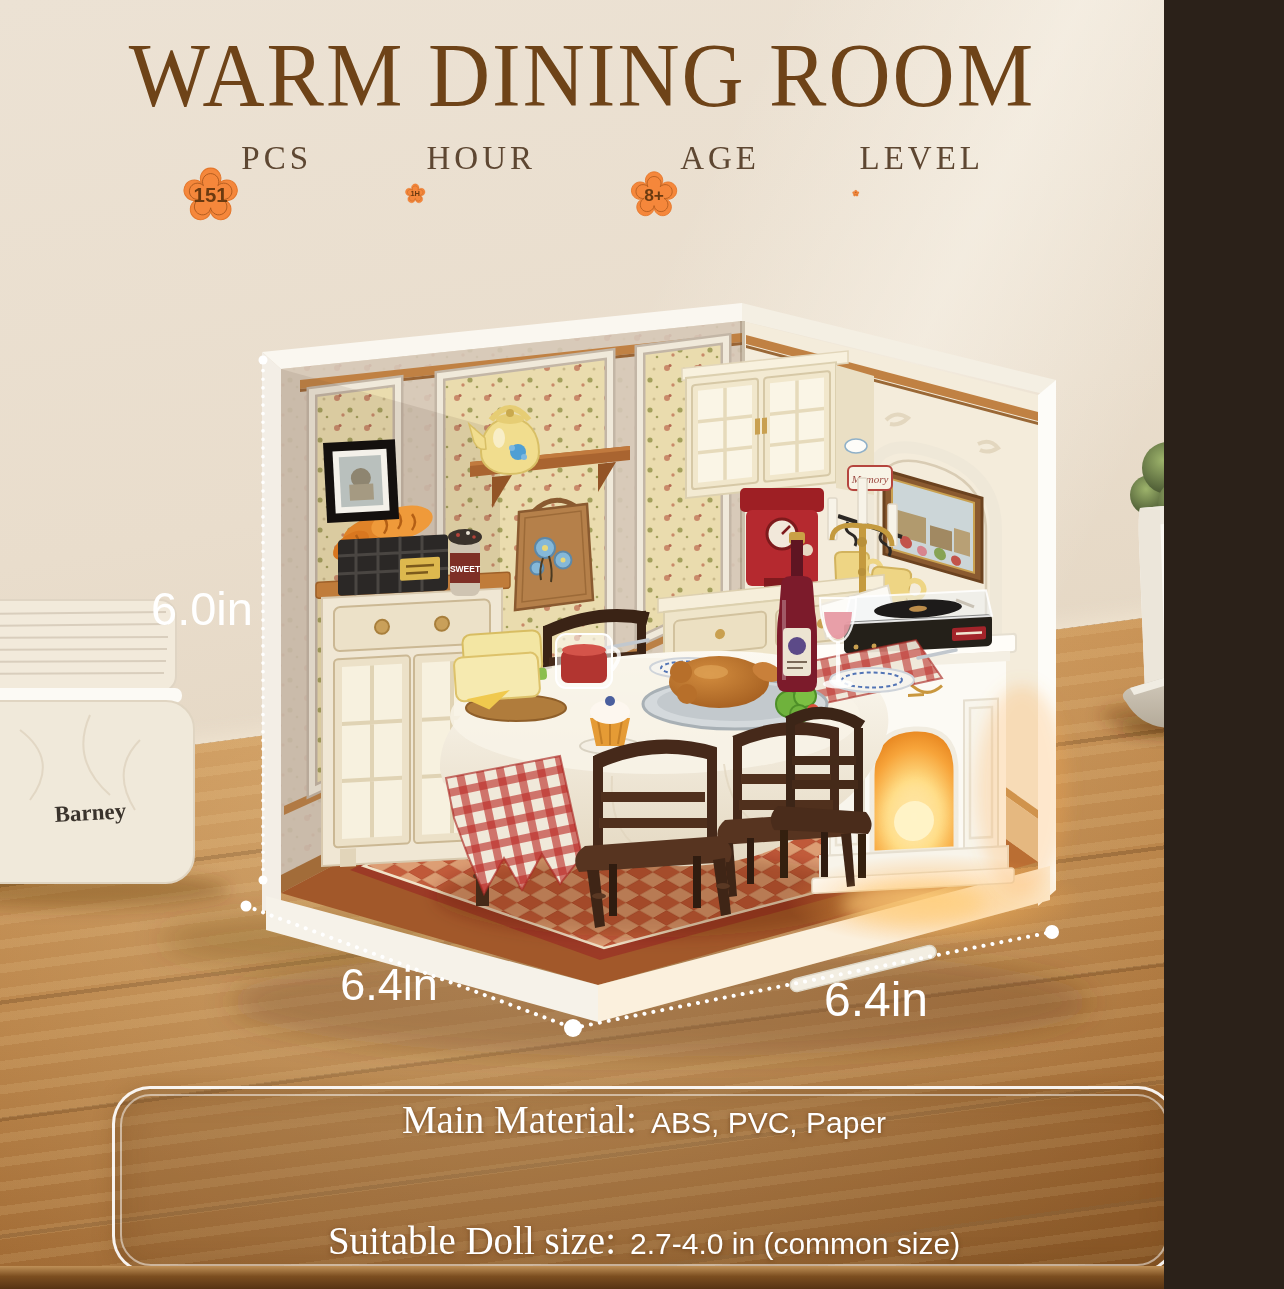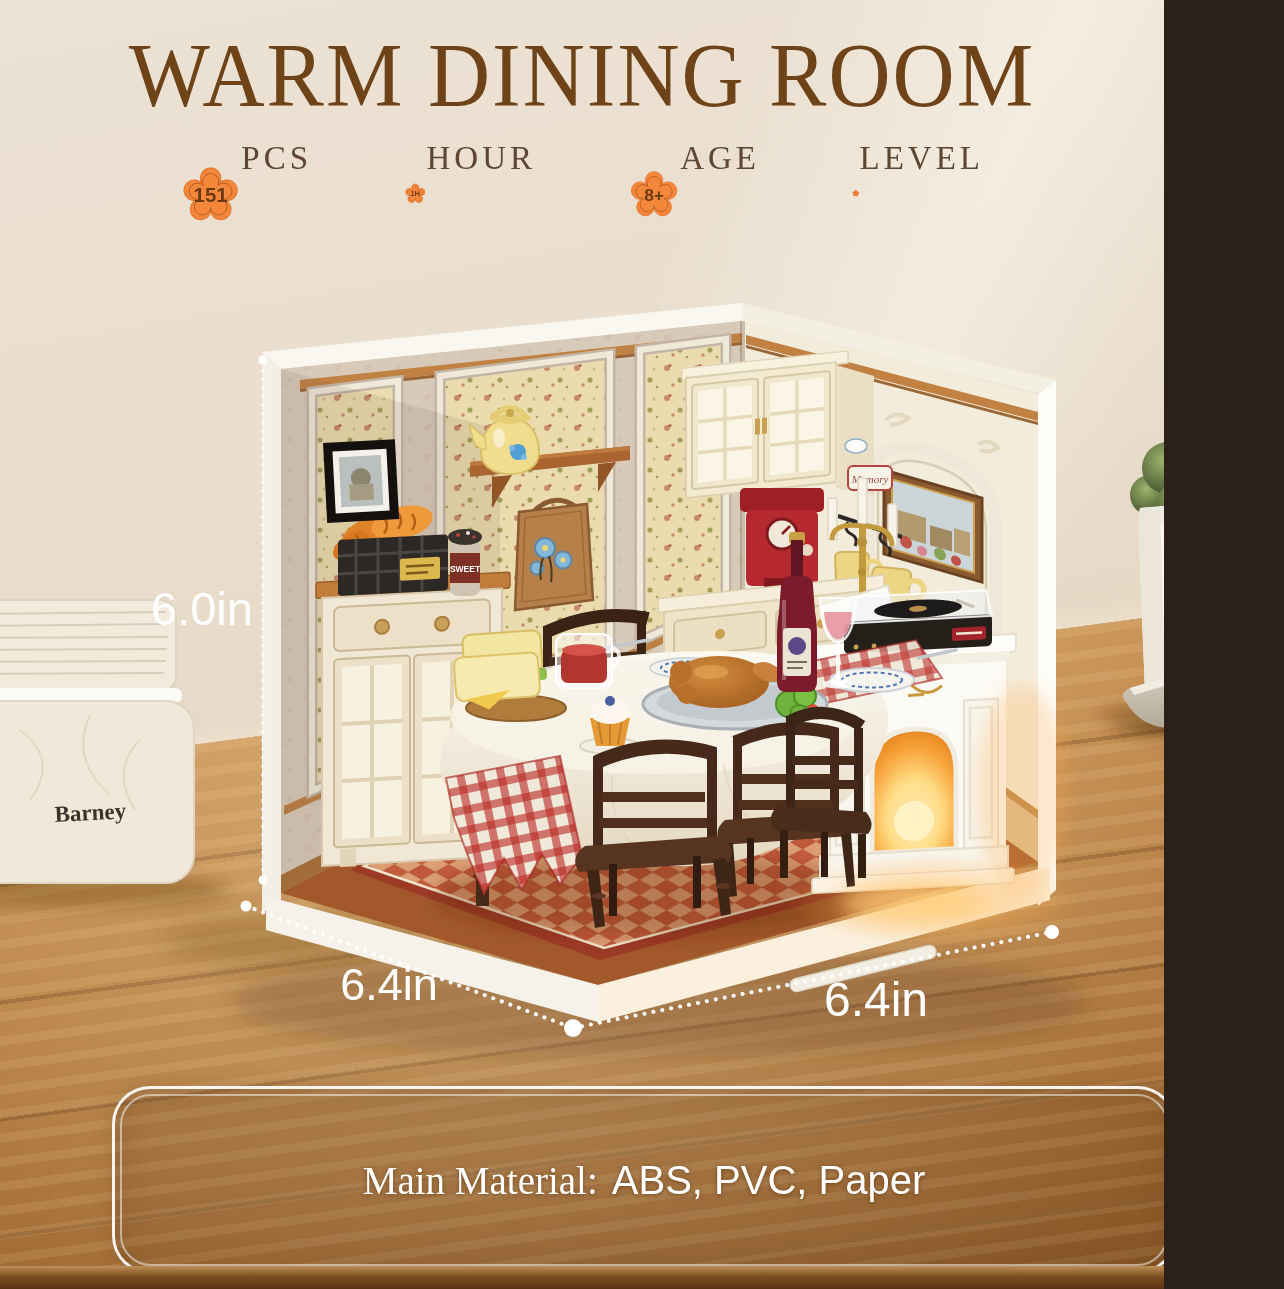--- a/index.html
+++ b/index.html
@@ -25,25 +25,25 @@
   .badge-label{margin-top:4px;font-family:"Liberation Serif",serif;font-size:33px;
     letter-spacing:4px;color:#5e4732;}
   .scene{position:absolute;left:0;top:0;width:1284px;height:1289px;pointer-events:none;}
   .panel{position:absolute;left:112px;top:1086px;width:1058px;height:182px;
     border:3px solid rgba(255,255,255,.92);border-radius:38px;
     background:rgba(92,58,22,.16);
     box-shadow:0 2px 20px rgba(110,65,20,.25), inset 0 0 34px rgba(80,45,15,.22);}
   .panel::before{content:"";position:absolute;inset:5px;border:2px solid rgba(255,255,255,.5);
     border-radius:31px;pointer-events:none;}
   .panel-rows{position:absolute;inset:0;display:flex;flex-direction:column;
-    justify-content:center;align-items:center;padding:8px 18px;}
+    justify-content:space-between;align-items:center;padding:8px 18px;}
   .spec-row{display:flex;align-items:baseline;gap:14px;white-space:nowrap;}
   .spec-label{font-family:"Liberation Serif",serif;font-size:39px;color:#ffffff;
     text-shadow:0 1px 4px rgba(80,40,10,.55);}
-  .spec-value{font-family:"Liberation Sans",sans-serif;font-size:40px;color:#ffffff;
+  .spec-value{font-family:"Liberation Sans",sans-serif;font-size:30px;color:#ffffff;
     text-shadow:0 1px 4px rgba(80,40,10,.55);}
   .bottom-edge{position:absolute;left:0;top:1266px;width:1284px;height:23px;
     background:linear-gradient(180deg,#bf9057 0%,#7c4e20 45%,#573313 100%);}
 </style>
 </head>
 <body>
 
 <div class="canvas">
   <div class="wall-streak"></div>
   <div class="wood"></div>
@@ -556,17 +556,21 @@
       <text x="876" y="1016" text-anchor="middle" font-family="Liberation Sans, sans-serif" font-size="48">6.4in</text>
     </g>
   </svg>
 
   <div class="panel">
     <div class="panel-rows">
       <div class="spec-row">
         <span class="spec-label">Main Material:</span>
         <span class="spec-value">ABS, PVC, Paper</span>
       </div>
+      <div class="spec-row">
+        <span class="spec-label">Suitable Doll size:</span>
+        <span class="spec-value">2.7-4.0 in (common size)</span>
+      </div>
     </div>
   </div>
 
   <div class="bottom-edge"></div>
 </div>
 
 </body></html>

